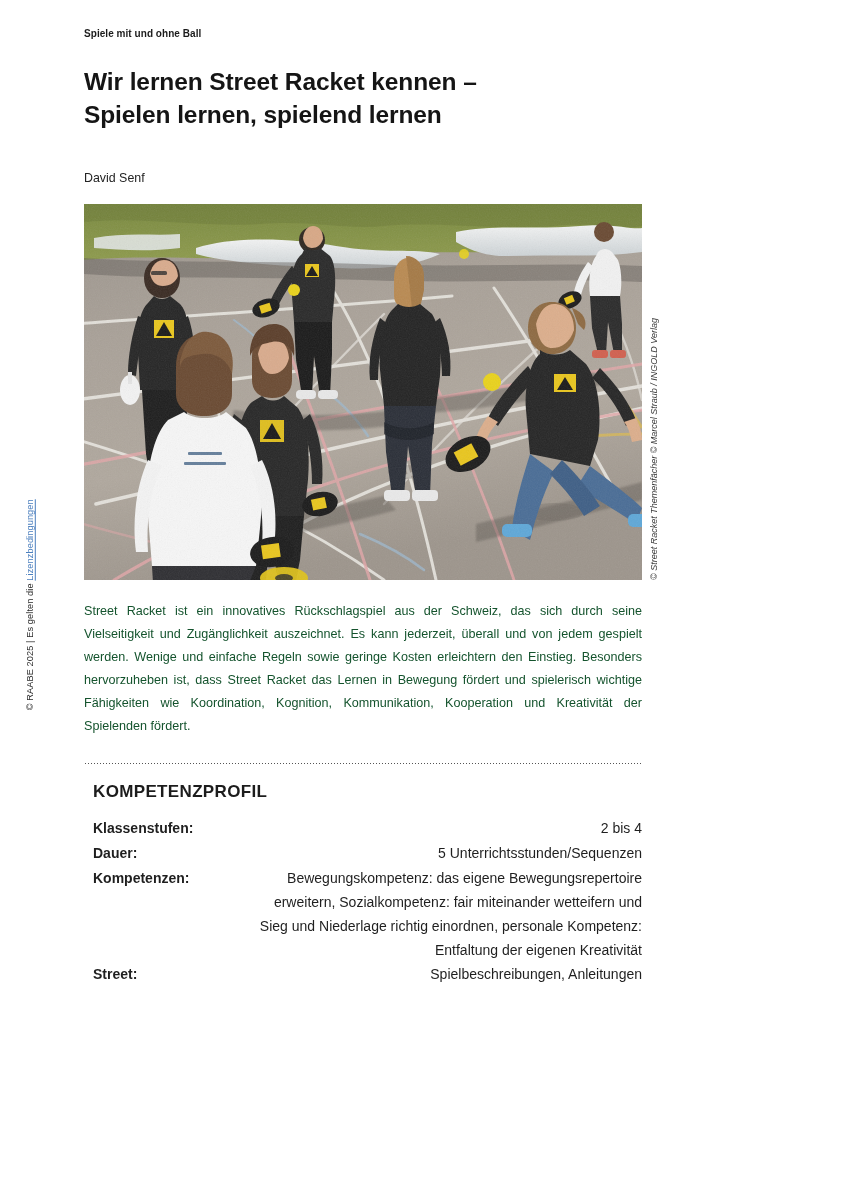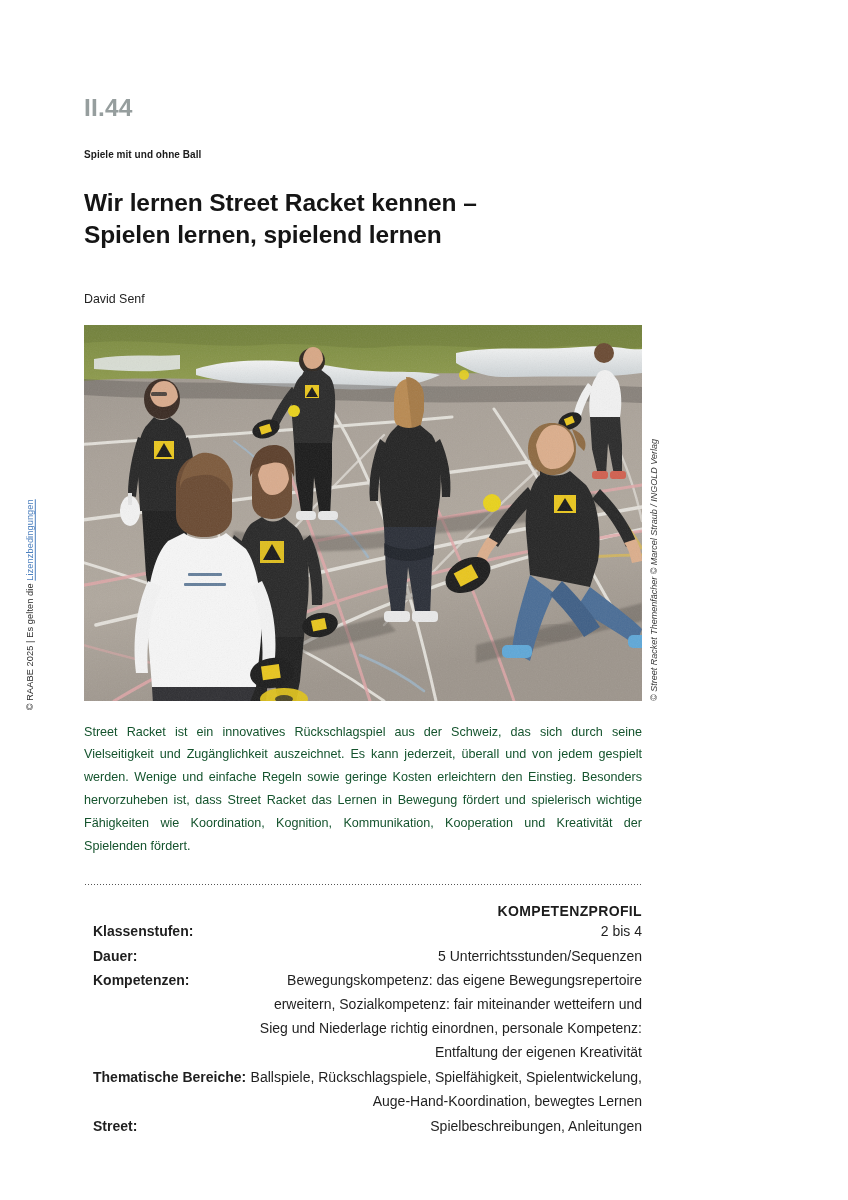--- a/index.html
+++ b/index.html
@@ -151,26 +151,25 @@
     background-repeat: repeat-x;
   }
 
   
   .profile {
     margin-top: 18px;
     padding-left: 9px;
     width: 549px;
   }
   .profile-heading {
-    font-size: 14px;
+    font-size: 17px;
     font-weight: 700;
     letter-spacing: 0.35px;
     color: #1c1c1c;
-    margin-bottom: 0;
-    text-align: right;
+    margin-bottom: 14px;
   }
   .profile-table {
     border-collapse: collapse;
     width: 100%;
   }
   .profile-table td {
     vertical-align: top;
     padding: 0 0 0.5px 0;
     font-size: 14px;
     line-height: 1.72;
@@ -187,21 +186,20 @@
 <body>
 
 <div class="page">
 
   <div class="side-rail">
     <div class="side-rail-text"><span>© RAABE 2025 | Es gelten die </span><a class="side-rail-link" href="#">Lizenzbedingungen</a></div>
   </div>
 
   <div class="content">
 
-    <div class="issue-number">II.44</div>
 
     <div class="series-title">Spiele mit und ohne Ball</div>
 
     <h1 class="main-title">
       <span class="tline">Wir lernen Street Racket kennen –</span>
       <span class="tline">Spielen lernen, spielend lernen</span>
     </h1>
 
     <div class="author">David Senf</div>
 
@@ -439,27 +437,20 @@
           <tr>
             <td class="profile-label">Kompetenzen:</td>
             <td class="profile-value">
               <span class="vline">Bewegungskompetenz: das eigene Bewegungsrepertoire</span>
               <span class="vline">erweitern, Sozialkompetenz: fair miteinander wetteifern und</span>
               <span class="vline">Sieg und Niederlage richtig einordnen, personale Kompetenz:</span>
               <span class="vline">Entfaltung der eigenen Kreativität</span>
             </td>
           </tr>
           <tr>
-            <td class="profile-label">Thematische Bereiche:</td>
-            <td class="profile-value">
-              <span class="vline">Ballspiele, Rückschlagspiele, Spielfähigkeit, Spielentwickelung,</span>
-              <span class="vline">Auge-Hand-Koordination, bewegtes Lernen</span>
-            </td>
-          </tr>
-          <tr>
             <td class="profile-label">Street:</td>
             <td class="profile-value">
               <span class="vline">Spielbeschreibungen, Anleitungen</span>
             </td>
           </tr>
         </tbody>
       </table>
     </div>
 
   </div>

